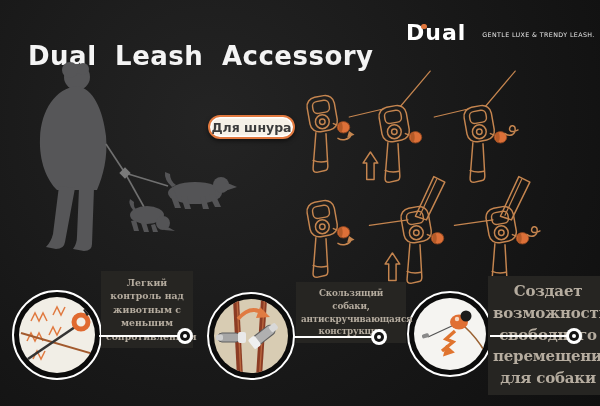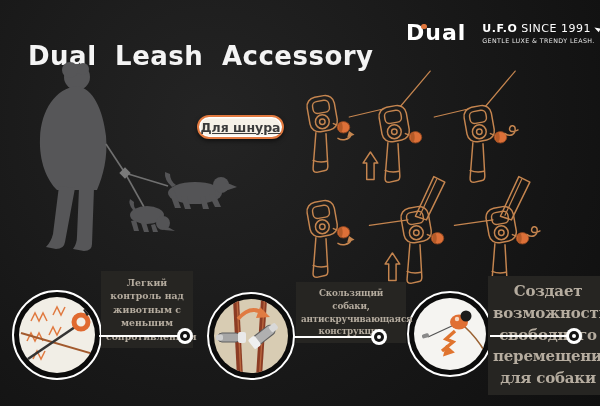--- a/index.html
+++ b/index.html
@@ -32,21 +32,21 @@
 
   
   .pill {
     position:absolute; width:87px; height:24px;
     background:#f6f1e7; border:2px solid #e1793f; border-radius:13px;
     color:#3b3b3b; font-size:12.5px; font-weight:bold;
     display:flex; align-items:center; justify-content:center;
     box-shadow:0 2px 4px rgba(0,0,0,.55), inset 0 0 0 1.5px #fff;
     white-space:nowrap; cursor:pointer;
   }
-  .pill-cord { left:197px; top:115px;text-decoration:underline; }
+  .pill-cord { left:208px; top:115px; }
   .pill-tape { left:197px; top:216px; }
 
   
   .devices-svg { position:absolute; left:270px; top:55px; }
   .ln { fill:none; stroke:#c5854f; stroke-width:1.6; stroke-linecap:round; stroke-linejoin:round; }
   .thin { fill:none; stroke:#c5854f; stroke-width:1.3; stroke-linecap:round; }
   .knob { fill:#dd7038; stroke:#8d4620; stroke-width:1; }
   .knobside { fill:#b45a28; }
   .arr { fill:#c5854f; }
 
@@ -85,25 +85,20 @@
 
   <div class="title">Dual Leash Accessory</div>
 
   <div class="brand">
     <span class="wordmark">
       <span>Dual</span>
       <span class="i-dot"></span>
     </span>
     <span class="brand-divider"></span>
     <span class="brand-right">
-      <span class="brand-line1">
-        <span class="ufo">U.F.O</span>
-        <span class="since">SINCE 1991</span>
-        <span class="cursor-arrow"></span>
-      </span>
       <span class="brand-line2">GENTLE LUXE  &amp; TRENDY LEASH.</span>
     </span>
   </div>
 
   <svg class="scene-svg" width="270" height="210" viewBox="0 0 270 210">
     <g fill="#565658">
       <circle cx="52" cy="19" r="13"></circle>
       <circle cx="45" cy="12" r="8"></circle>
       <circle cx="58" cy="11" r="6"></circle>
       <path d="M52,28 C31,30 16,52 15,80 C14,104 22,122 32,132 L72,132 C78,118 83,100 81,78 C78,52 68,30 52,28 Z"></path>

